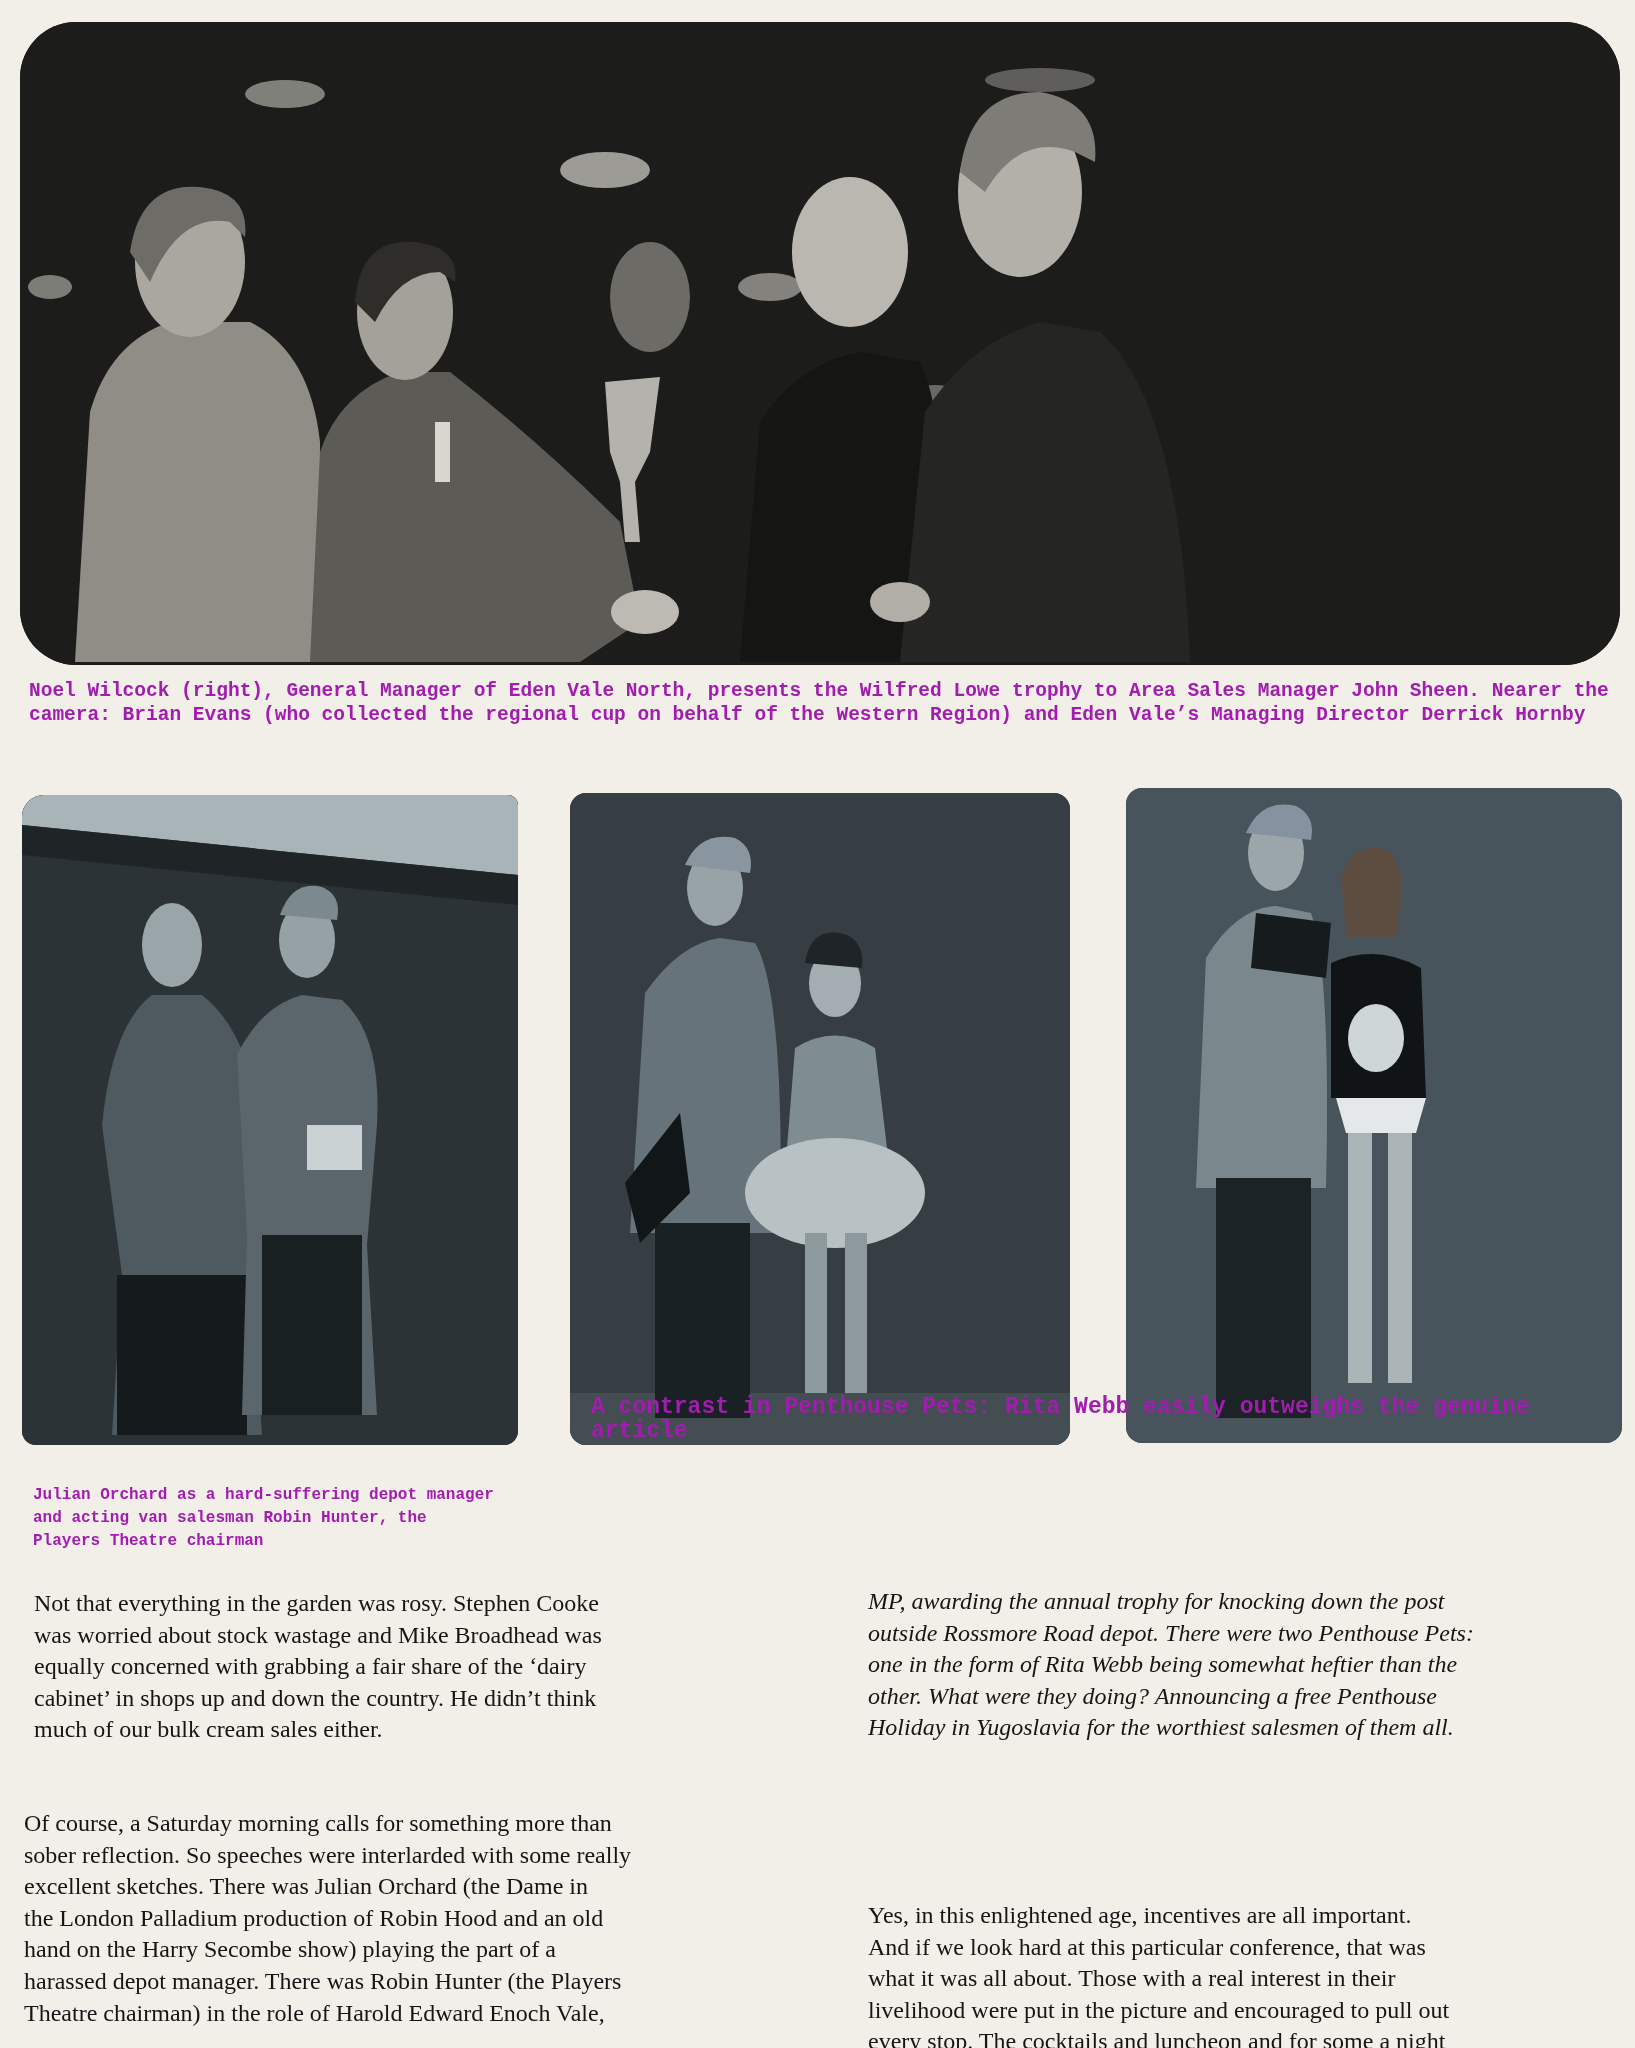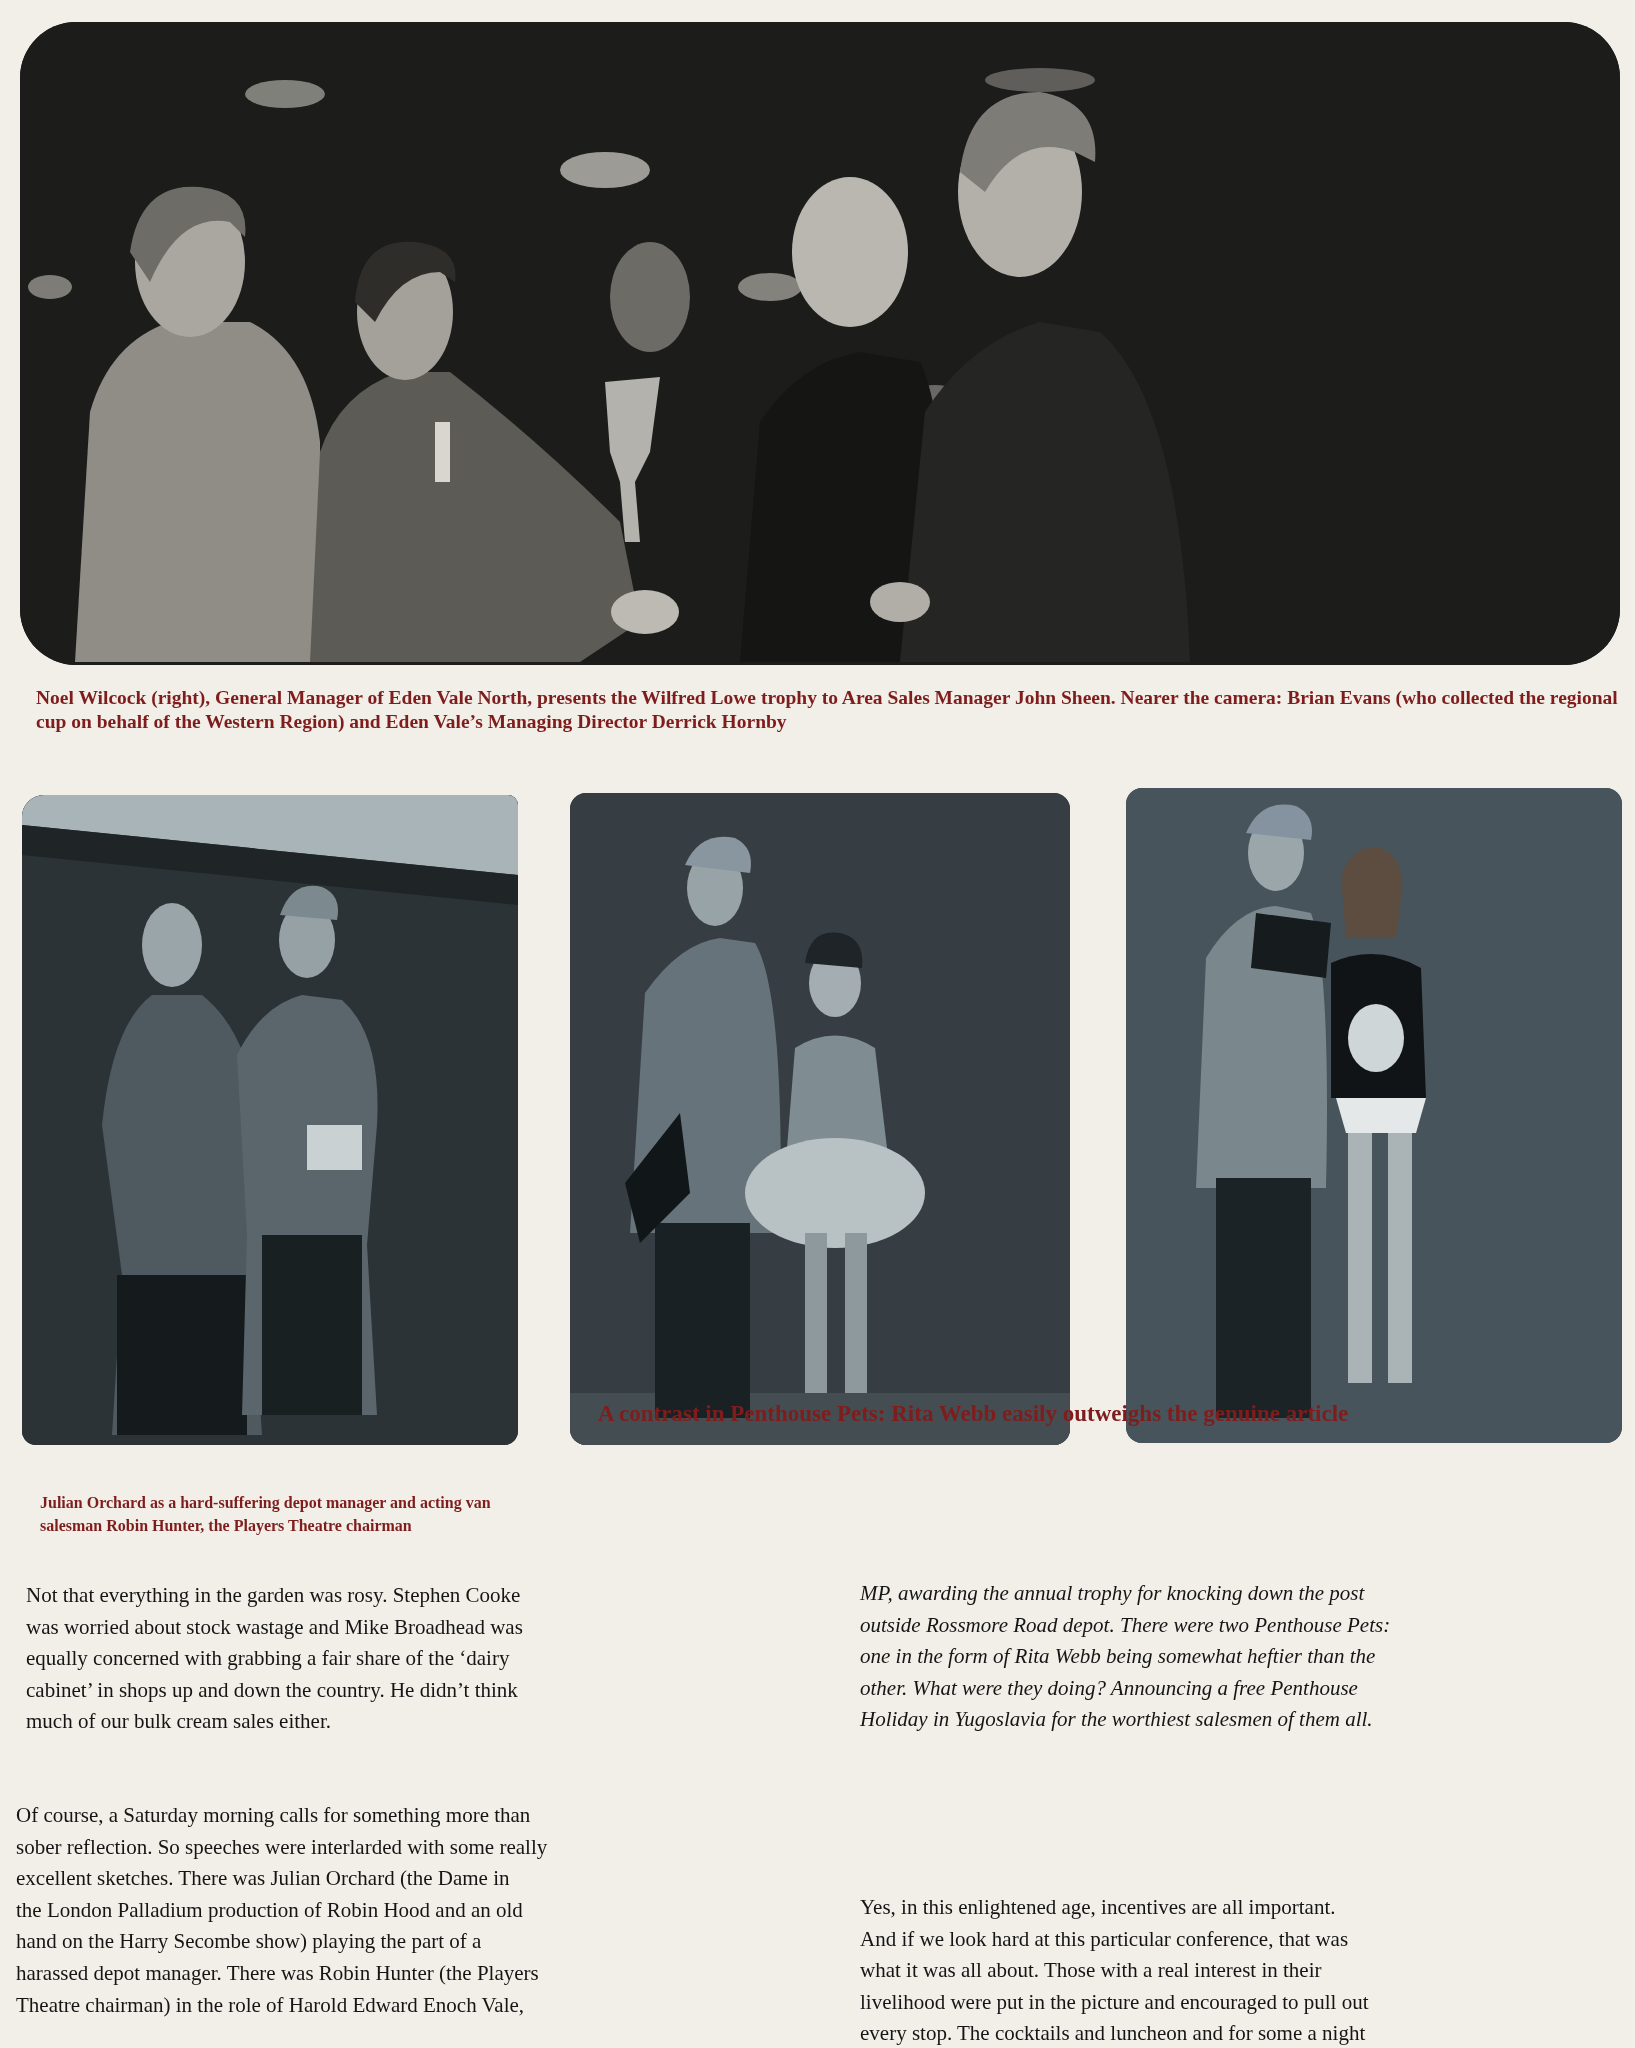--- a/index.html
+++ b/index.html
@@ -31,43 +31,43 @@
       border-radius: 16px;
       background: #353d42;
     }
     #photo-right {
       left: 1126px; top: 788px; width: 496px; height: 655px;
       border-radius: 16px;
       background: #46525a;
     }
     .caption {
       position: absolute;
-      color: #7f1d1d;
+      color: #a21caf;
       font-weight: bold;
-      font-family: Liberation Serif, serif;
-      margin: 16px;
+      font-family: Liberation Mono, monospace;
+      margin: 9px;
     }
     #caption-top {
       left: 20px; top: 670px; width: 1600px;
       font-size: 19.5px; line-height: 24px;
     }
     #caption-left {
       left: 24px; top: 1475px; width: 470px;
       font-size: 16px; line-height: 23px;
     }
     #caption-mid {
       left: 582px; top: 1386px; width: 960px;
       font-size: 23px; line-height: 24px;
     }
     .body-text {
       position: absolute;
       color: #151515;
-      font-size: 21px;
+      font-size: 24px;
       line-height: 31.6px;
-      margin: 0;
+      margin: 8px;
       white-space: pre-line;
     }
     #para-1 { left: 26px; top: 1580px; width: 770px; }
     #para-2 { left: 16px; top: 1800px; width: 770px; }
     #para-3 { left: 860px; top: 1578px; width: 770px; font-style: italic; }
     #para-4 { left: 860px; top: 1892px; width: 770px; }
     .end-mark {
       display: inline-block;
       width: 22px; height: 21px;
       background: #1d2a1f;

